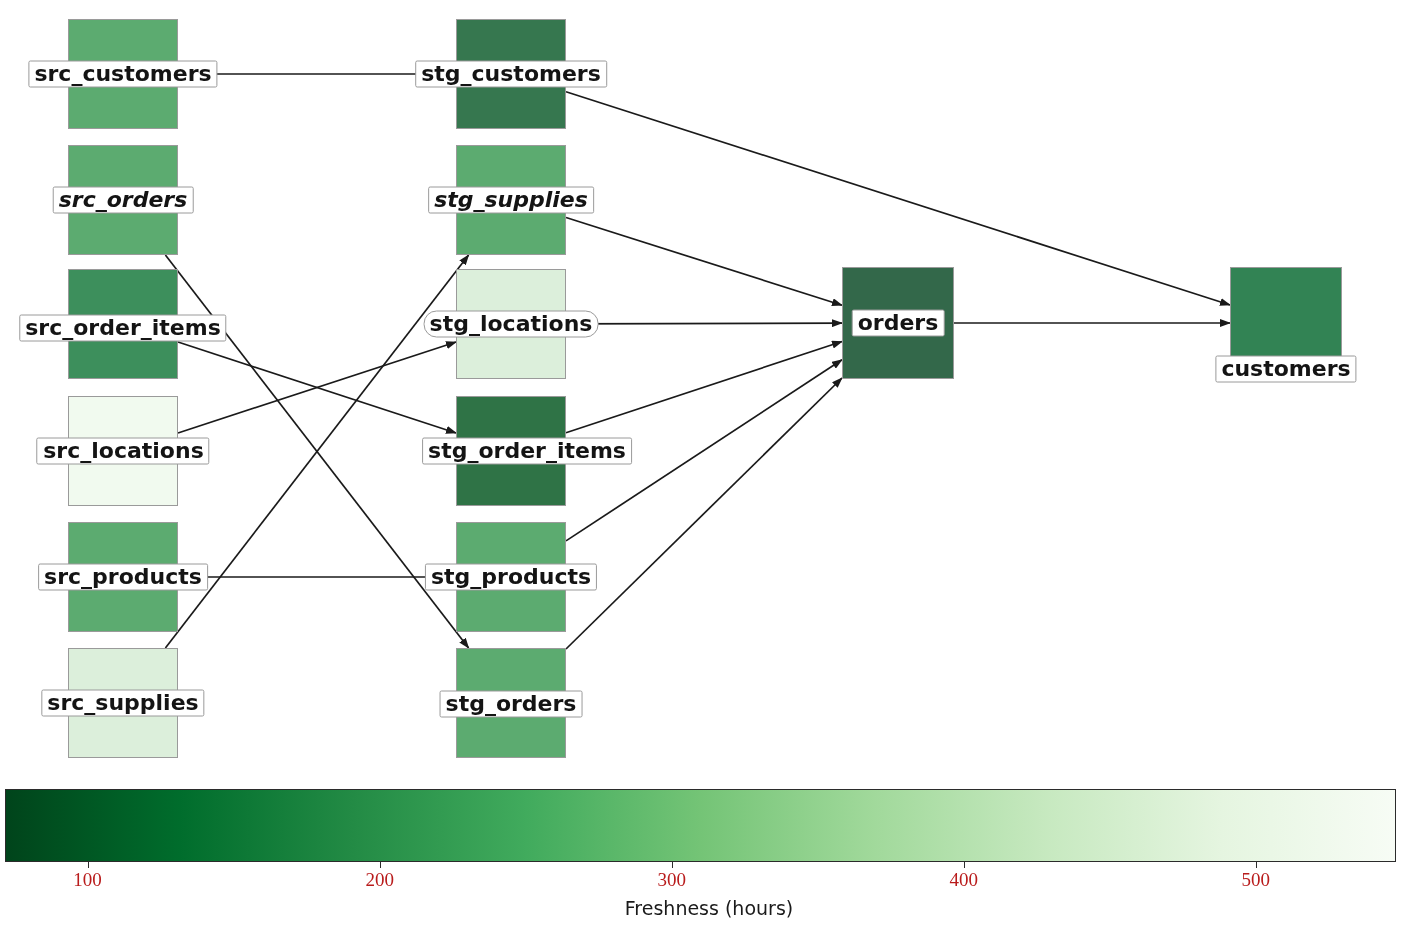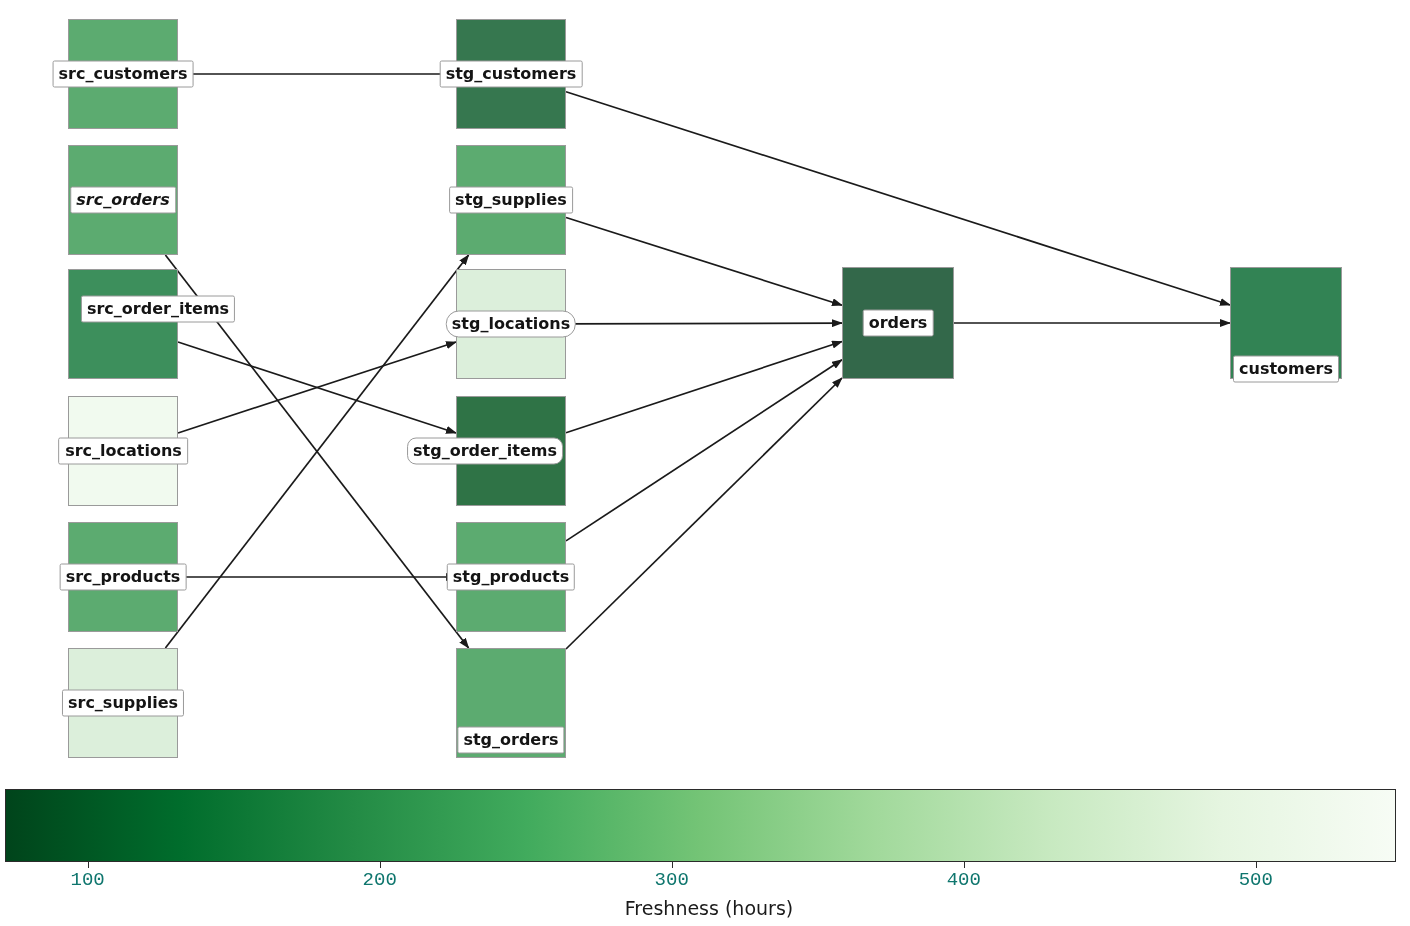--- a/index.html
+++ b/index.html
@@ -26,21 +26,21 @@
     border: 1px solid #9a9a9a;
   }
   .node-label {
     position: absolute;
     box-sizing: border-box;
     background: #ffffff;
     border: 1px solid #9a9a9a;
     border-radius: 2px;
     color: #141414;
     font-weight: bold;
-    font-size: 16px;
+    font-size: 22px;
     line-height: 20px;
     padding: 2px 5px 3px 5px;
     white-space: nowrap;
     transform: translate(-50%, -50%);
     font-family: "DejaVu Sans", sans-serif;
   }
   #edge-layer {
     position: absolute;
     left: 0; top: 0;
     width: 1410px;
@@ -65,22 +65,22 @@
     top: 862px;
     width: 1px;
     height: 6px;
     background: #2b2b2b;
   }
   .cbar-ticklabel {
     position: absolute;
     top: 869px;
     transform: translateX(-50%);
     font-size: 19px;
-    color: #0f766e;
-    font-family: Liberation Mono, monospace;
+    color: #b91c1c;
+    font-family: Liberation Serif, serif;
     white-space: nowrap;
     text-align: right;
   }
   #cbar-title {
     position: absolute;
     top: 897px;
     left: 700px;
     transform: translateX(-50%);
     font-size: 19px;
     color: #1a1a1a;
@@ -127,30 +127,30 @@
       <div class="node-rect" style="left: 456px; top: 19px; width: 110px; height: 110px; background: rgb(54, 119, 79); border-color: rgb(154, 154, 154);"></div>
       <div class="node-rect" style="left: 456px; top: 145px; width: 110px; height: 110px; background: rgb(92, 171, 112); border-color: rgb(154, 154, 154);"></div>
       <div class="node-rect" style="left: 456px; top: 269px; width: 110px; height: 110px; background: rgb(220, 239, 219); border-color: rgb(154, 154, 154);"></div>
       <div class="node-rect" style="left: 456px; top: 396px; width: 110px; height: 110px; background: rgb(47, 115, 70); border-color: rgb(154, 154, 154);"></div>
       <div class="node-rect" style="left: 456px; top: 522px; width: 110px; height: 110px; background: rgb(92, 171, 112); border-color: rgb(154, 154, 154);"></div>
       <div class="node-rect" style="left: 456px; top: 648px; width: 110px; height: 110px; background: rgb(92, 171, 112); border-color: rgb(154, 154, 154);"></div>
       <div class="node-rect" style="left: 842px; top: 267px; width: 112px; height: 112px; background: rgb(51, 104, 74); border-color: rgb(154, 154, 154);"></div>
       <div class="node-rect" style="left: 1230px; top: 267px; width: 112px; height: 112px; background: rgb(50, 131, 84); border-color: rgb(154, 154, 154);"></div>
       <div class="node-label" style="left: 123px; top: 74px;">src_customers</div>
       <div class="node-label" style="left: 123px; top: 200px; font-style: italic;">src_orders</div>
-      <div class="node-label" style="left: 123px; top: 309px; margin-left: 35px;">src_order_items</div>
+      <div class="node-label" style="left: 123px; top: 328px;">src_order_items</div>
       <div class="node-label" style="left: 123px; top: 451px; padding-left: 6px;">src_locations</div>
       <div class="node-label" style="left: 123px; top: 577px;">src_products</div>
       <div class="node-label" style="left: 123px; top: 703px;">src_supplies</div>
       <div class="node-label" style="left: 511px; top: 74px;">stg_customers</div>
-      <div class="node-label" style="left: 511px; top: 200px;">stg_supplies</div>
+      <div class="node-label" style="left: 511px; top: 200px; font-style: italic;">stg_supplies</div>
       <div class="node-label" style="left: 511px; top: 324px; border-radius: 13px;">stg_locations</div>
-      <div class="node-label" style="left: 485px; top: 451px; border-radius: 9px;">stg_order_items</div>
+      <div class="node-label" style="left: 527px; top: 451px;">stg_order_items</div>
       <div class="node-label" style="left: 511px; top: 577px; text-align: right;">stg_products</div>
-      <div class="node-label" style="left: 511px; top: 740px; text-align: right;">stg_orders</div>
+      <div class="node-label" style="left: 511px; top: 704px; text-align: right;">stg_orders</div>
       <div class="node-label" style="left: 898px; top: 323px;">orders</div>
       <div class="node-label" style="left: 1286px; top: 323px; margin-top: 46px;">customers</div>
     </div>
 
   <div id="cbar-wrap">
     <div id="cbar-gradient" style="background: linear-gradient(to right, rgb(0, 68, 27), rgb(0, 109, 44), rgb(35, 139, 69), rgb(65, 171, 93), rgb(116, 196, 118), rgb(161, 217, 155), rgb(199, 233, 192), rgb(229, 245, 224), rgb(247, 252, 245));"></div>
   </div>
   <div id="cbar-ticks">
       <div class="cbar-tick" style="left: 87.6px;"></div>
       <div class="cbar-ticklabel" style="left: 87.6px;">100</div>

